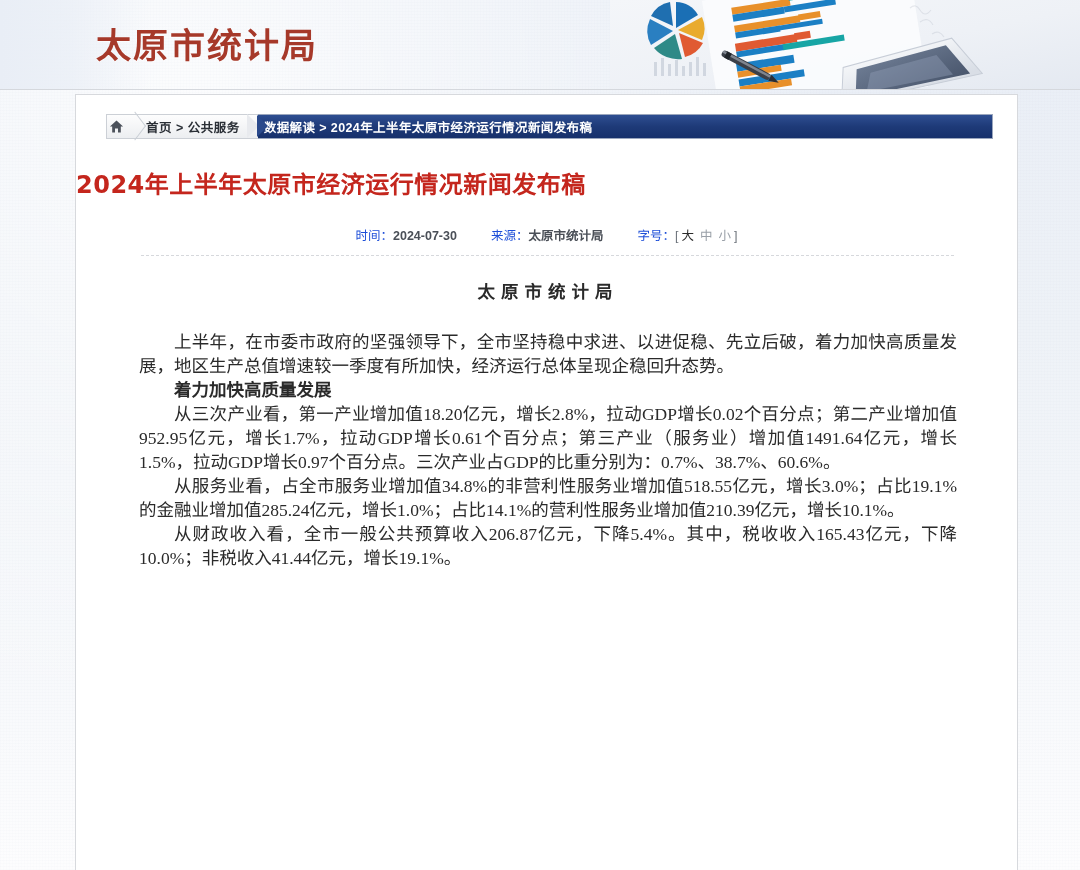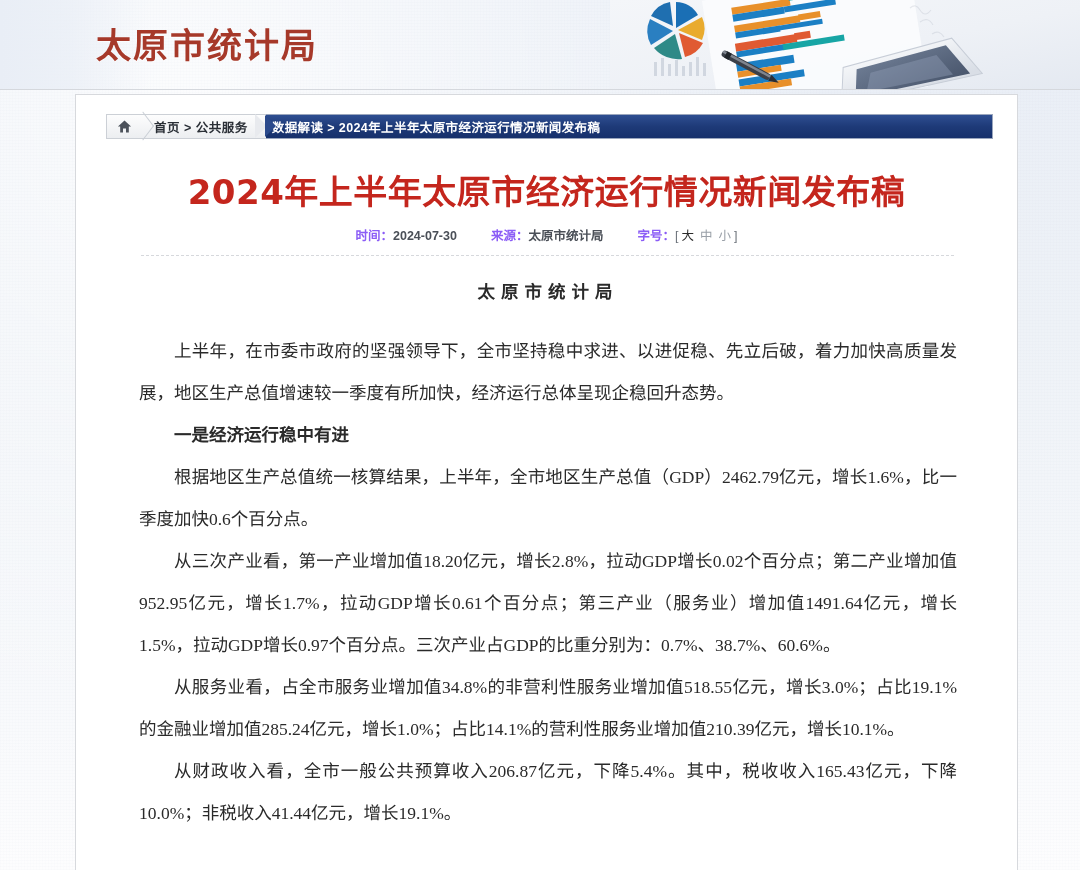--- a/index.html
+++ b/index.html
@@ -100,21 +100,21 @@
     font-weight: bold;
   }
   .crumb-left {
     position: relative;
     display: flex;
     align-items: center;
     background: linear-gradient(180deg, #fdfdfd 0%, #eceef1 100%);
     border: 1px solid #ccd0d6;
     border-right: none;
     box-sizing: border-box;
-    padding-left: 10px;
+    padding-left: 2px;
     padding-right: 6px;
     text-align: center;
   }
   .home-icon { width: 15px; height: 15px; display: block; }
   .crumb-sep-arrow {
     width: 16px;
     align-self: center;
     height: 100%;
     position: relative;
   }
@@ -165,37 +165,36 @@
     border-bottom: 11.5px solid transparent;
     border-left: 11px solid #2b4a8c;
   }
 
   
   .article { position: absolute; left: 0; top: 0; width: 100%; }
   .doc-title {
     position: absolute;
     left: 0; top: 70px;
     width: 100%;
-    text-align: center;
     font-family: "DejaVu Sans", "Liberation Sans", sans-serif;
-    font-size: 34px;
+    font-size: 24px;
     font-weight: bold;
     color: #c4261d;
     letter-spacing: .5px;
   }
   .meta {
     position: absolute;
     left: 0; top: 130px;
     width: 100%;
     text-align: center;
     font-size: 12.5px;
     color: #4a4f57;
     white-space: nowrap;
   }
-  .meta .lbl { font-weight: bold; color: #8b5cf6; }
+  .meta .lbl { font-weight: normal; color: #1d4ed8; }
   .meta .val { color: #4a4f57; font-weight: bold; }
   .meta .gap { display: inline-block; width: 34px; }
   .fs-big   { color: #2b2b2b; padding: 0 3px; }
   .fs-mid   { color: #9aa0a8; padding: 0 3px; }
   .fs-small { color: #9aa0a8; padding: 0 3px; }
   .bracket  { color: #6d737b; }
 
   .divider {
     position: absolute;
     left: 65px; top: 160px;
@@ -214,21 +213,21 @@
   .center-line {
     text-align: center;
     font-weight: bold;
     font-size: 17.5px;
     line-height: 29px;
   }
   .center-line.spaced { letter-spacing: 6px; }
   p.para {
     margin: 0;
     font-size: 17.5px;
-    line-height: 42px;
+    line-height: 24px;
     text-indent: 2em;
     text-align: justify;
     text-justify: inter-ideograph;
   }
   p.para.sub { font-weight: bold; }
   .p-gap-1 { height: 23px; }
 </style>
 </head>
 <body>
 
@@ -350,21 +349,20 @@
     </div>
 
     <div class="divider"></div>
 
     <div class="body-wrap">
       <div class="center-line spaced">太原市统计局</div>
 
       <div class="p-gap-1"></div>
 
       <p class="para">上半年，在市委市政府的坚强领导下，全市坚持稳中求进、以进促稳、先立后破，着力加快高质量发展，地区生产总值增速较一季度有所加快，经济运行总体呈现企稳回升态势。</p>
-      <p class="para sub">一是经济运行稳中有进</p>
-      <p class="para">根据地区生产总值统一核算结果，上半年，全市地区生产总值（GDP）2462.79亿元，增长1.6%，比一季度加快0.6个百分点。</p>
+      <p class="para sub">着力加快高质量发展</p>
       <p class="para">从三次产业看，第一产业增加值18.20亿元，增长2.8%，拉动GDP增长0.02个百分点；第二产业增加值952.95亿元，增长1.7%，拉动GDP增长0.61个百分点；第三产业（服务业）增加值1491.64亿元，增长1.5%，拉动GDP增长0.97个百分点。三次产业占GDP的比重分别为：0.7%、38.7%、60.6%。</p>
       <p class="para">从服务业看，占全市服务业增加值34.8%的非营利性服务业增加值518.55亿元，增长3.0%；占比19.1%的金融业增加值285.24亿元，增长1.0%；占比14.1%的营利性服务业增加值210.39亿元，增长10.1%。</p>
       <p class="para">从财政收入看，全市一般公共预算收入206.87亿元，下降5.4%。其中，税收收入165.43亿元，下降10.0%；非税收入41.44亿元，增长19.1%。</p>
     </div>
 
   </div>
 </div>
 
 </body></html>

